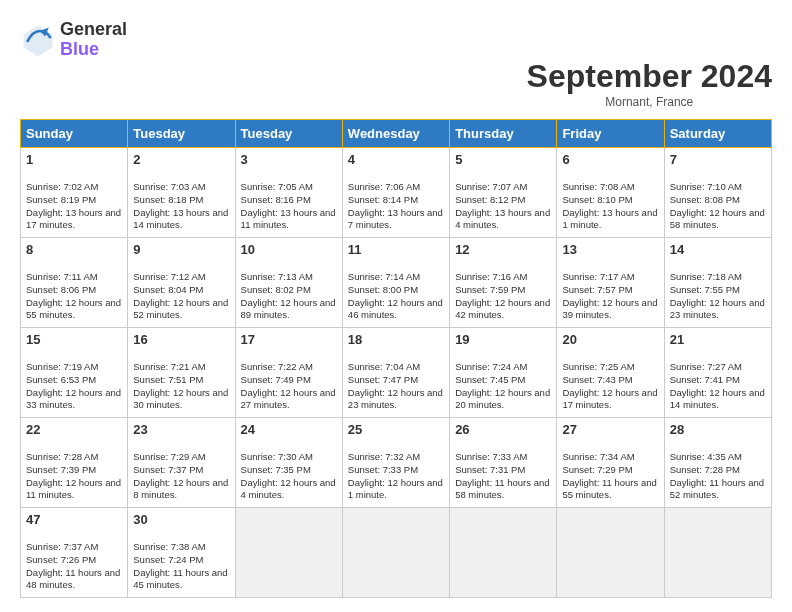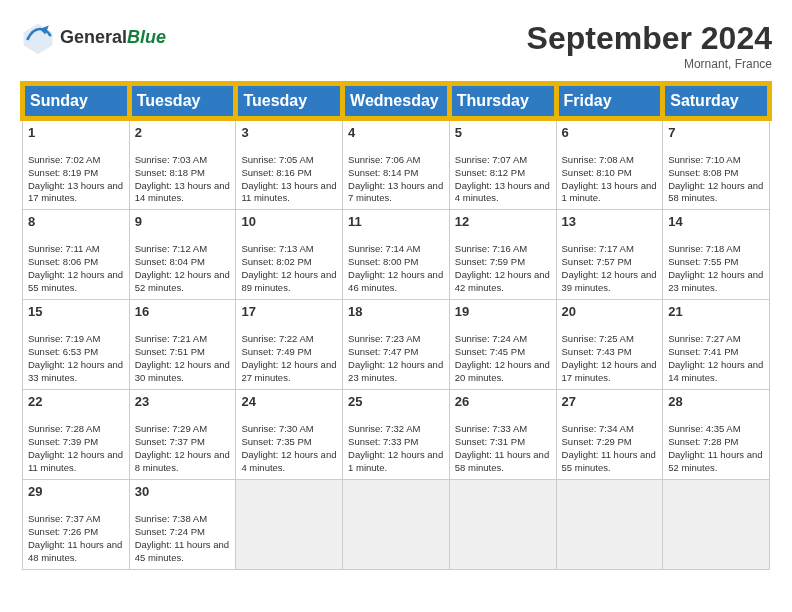--- a/index.html
+++ b/index.html
@@ -16,56 +16,57 @@
       align-items: flex-start;
       margin-bottom: 10px;
     }
     .logo {
       display: flex;
       align-items: center;
       gap: 4px;
     }
     .logo-text {
       display: flex;
-      flex-direction: row;
+      flex-direction: column;
       font-size: 18px;
       font-weight: bold;
       line-height: 1.1;
     }
     .logo-general { color: #333; }
-    .logo-blue { color: #15803d; font-style: italic; }
+    .logo-blue { color: #8b5cf6; }
     .logo-icon {
       width: 36px;
       height: 36px;
     }
     .title-block {
-      text-align: right;
+      text-align: center;
+      margin-top: 38px;
     }
     .month-title {
       font-size: 32px;
       font-weight: bold;
       color: #333;
     }
     .location {
       font-size: 12px;
       color: #555;
     }
     table {
       width: 100%;
       border-collapse: collapse;
       table-layout: fixed;
     }
     th {
       background-color: #2e7bc4;
       color: white;
-      font-size: 16px;
+      font-size: 13px;
       font-weight: bold;
       padding: 6px 5px;
       text-align: left;
-      border: 5px solid #eab308;
+      border: 1px solid #eab308;
     }
     td {
       border: 1px solid #ccc;
       vertical-align: top;
       padding: 4px 5px;
       font-size: 10px;
       color: #333;
       height: 90px;
       background: #fff;
     }
@@ -256,21 +257,21 @@
         <span class="day-num">17</span>
         <div class="day-info">
           <span>Sunrise: 7:22 AM</span><br>
           <span>Sunset: 7:49 PM</span><br>
           <span>Daylight: 12 hours and 27 minutes.</span>
         </div>
       </td>
         <td>
         <span class="day-num">18</span>
         <div class="day-info">
-          <span>Sunrise: 7:23 AM</span><br>
+          <span>Sunrise: 7:04 AM</span><br>
           <span>Sunset: 7:47 PM</span><br>
           <span>Daylight: 12 hours and 23 minutes.</span>
         </div>
       </td>
         <td>
         <span class="day-num">19</span>
         <div class="day-info">
           <span>Sunrise: 7:24 AM</span><br>
           <span>Sunset: 7:45 PM</span><br>
           <span>Daylight: 12 hours and 20 minutes.</span>
@@ -346,21 +347,21 @@
         <span class="day-num">28</span>
         <div class="day-info">
           <span>Sunrise: 4:35 AM</span><br>
           <span>Sunset: 7:28 PM</span><br>
           <span>Daylight: 11 hours and 52 minutes.</span>
         </div>
       </td>
       </tr>
       <tr>
         <td>
-        <span class="day-num">29</span>
+        <span class="day-num">47</span>
         <div class="day-info">
           <span>Sunrise: 7:37 AM</span><br>
           <span>Sunset: 7:26 PM</span><br>
           <span>Daylight: 11 hours and 48 minutes.</span>
         </div>
       </td>
         <td>
         <span class="day-num">30</span>
         <div class="day-info">
           <span>Sunrise: 7:38 AM</span><br>

